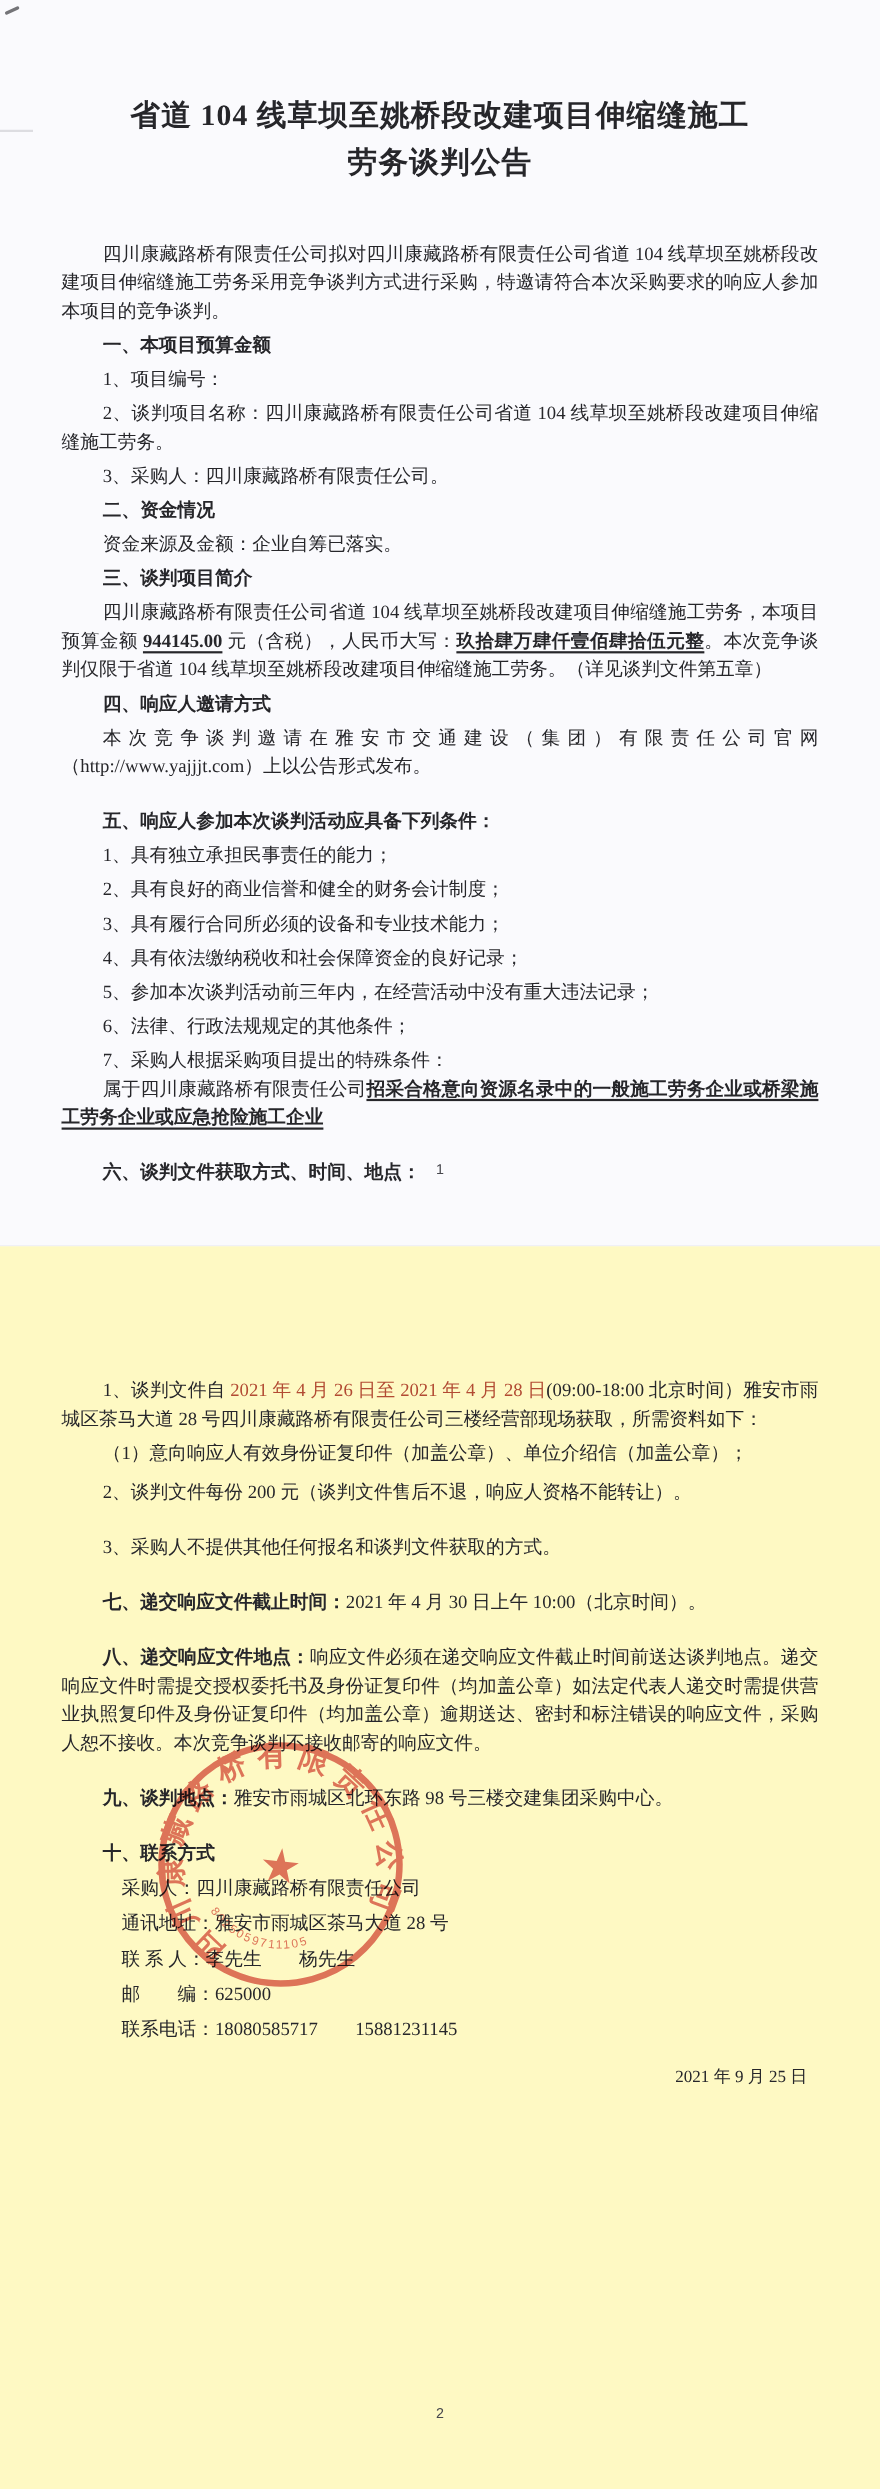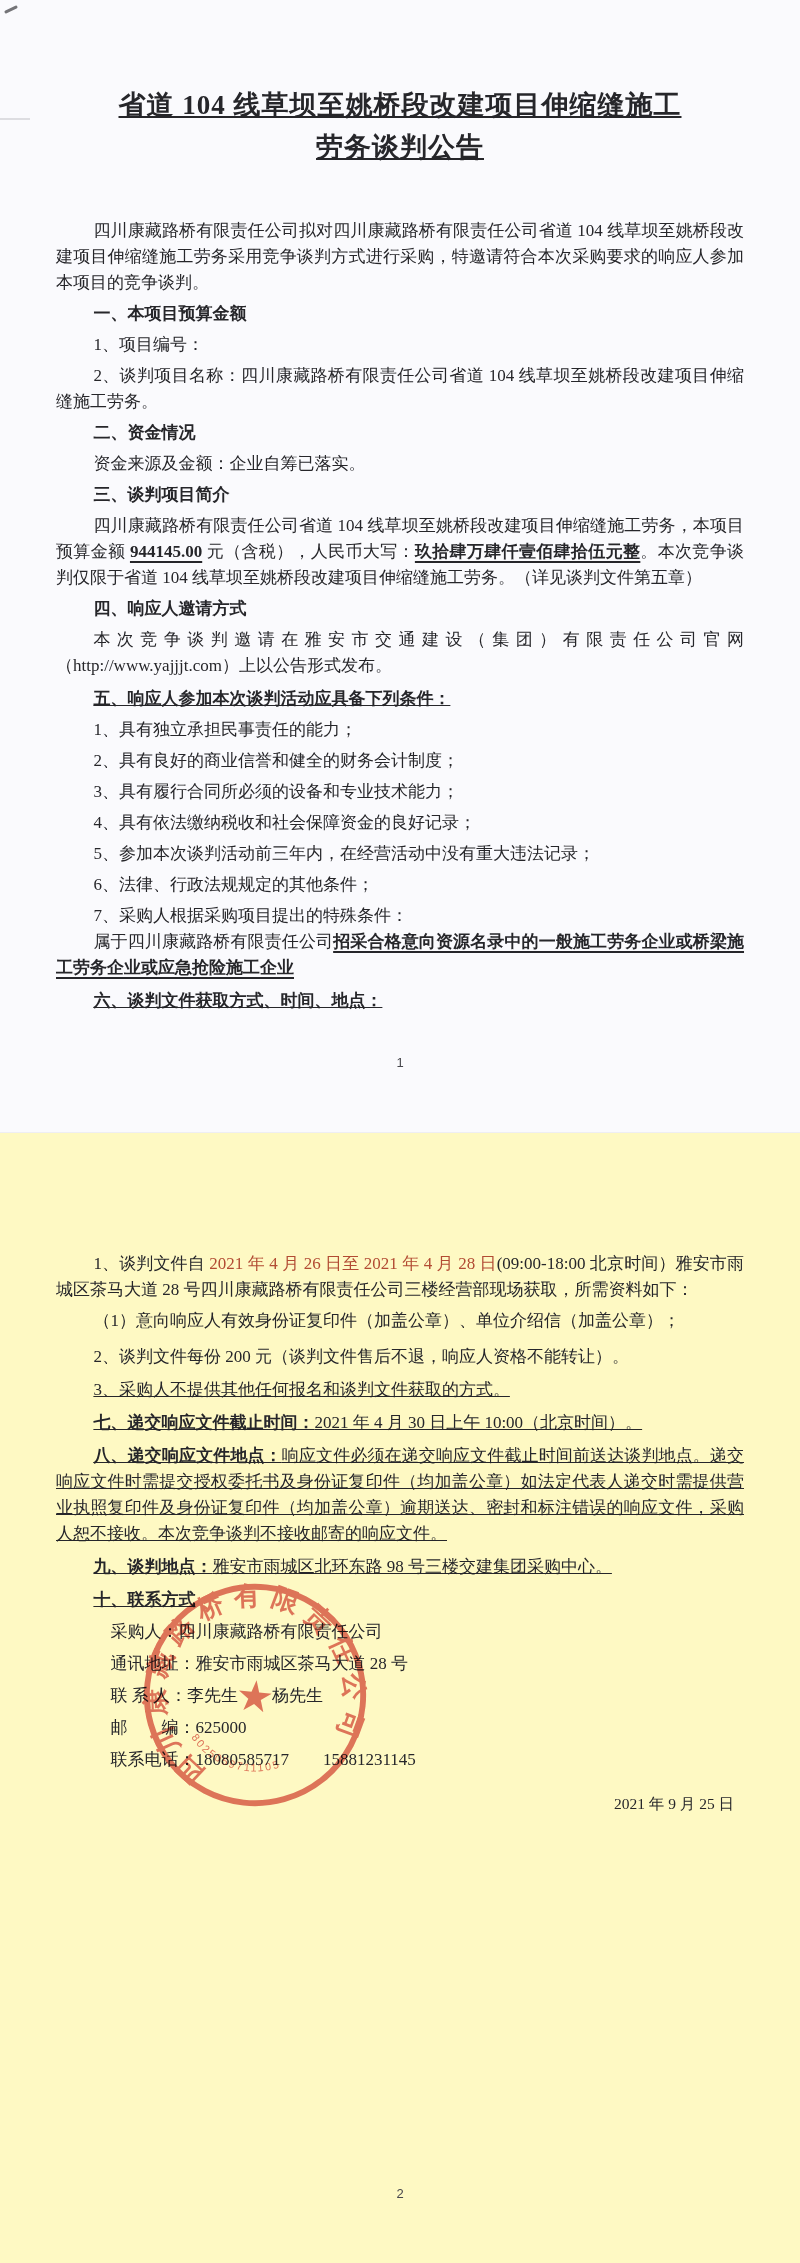--- a/index.html
+++ b/index.html
@@ -27,28 +27,28 @@
   }
   .edge-line{
     position:absolute;left:0;top:118px;width:30px;height:2px;background:#c9c9cf;opacity:.6;
   }
   h1.title{
     margin:84px 0 0 0;
     font-size:27px;line-height:42px;
     font-weight:bold;text-align:center;
     letter-spacing:1px;
   }
-  h1.title span{display:block;text-decoration:underline;}
+  h1.title span{display:block;}
   p{margin:0;font-size:17px;line-height:26px;}
   .body{text-align:justify;}
   .indent{text-indent:2.2em;}
   .h{font-weight:bold;text-indent:2.2em;}
   .mt-lg{margin-top:50px;}
   .mt{margin-top:5px;}
-  .mt2{margin-top:7px;text-decoration:underline;}
+  .mt2{margin-top:24px;}
   .mt3{margin-top:10px;}
   .b{font-weight:bold;}
   .u{text-decoration:underline;text-underline-offset:4px;text-decoration-thickness:1.5px;}
   .red{color:#b24b33;}
   .tight{line-height:26px;}
   .pageno{
     position:absolute;left:0;width:100%;text-align:center;
     font-size:13px;color:#46464c;
     font-family:"Liberation Sans","DejaVu Sans",sans-serif;
   }
@@ -84,20 +84,21 @@
     <h1 class="title">
       <span>省道 104 线草坝至姚桥段改建项目伸缩缝施工</span>
       <span>劳务谈判公告</span>
     </h1>
 
     <p class="body indent mt-lg">四川康藏路桥有限责任公司拟对四川康藏路桥有限责任公司省道 104 线草坝至姚桥段改建项目伸缩缝施工劳务采用竞争谈判方式进行采购，特邀请符合本次采购要求的响应人参加本项目的竞争谈判。</p>
 
     <p class="h mt">一、本项目预算金额</p>
     <p class="body indent mt">1、项目编号：</p>
     <p class="body indent mt">2、谈判项目名称：四川康藏路桥有限责任公司省道 104 线草坝至姚桥段改建项目伸缩缝施工劳务。</p>
+    <p class="body indent mt">3、采购人：四川康藏路桥有限责任公司。</p>
 
     <p class="h mt">二、资金情况</p>
     <p class="body indent mt">资金来源及金额：企业自筹已落实。</p>
 
     <p class="h mt">三、谈判项目简介</p>
     <p class="body indent mt">
       <span>四川康藏路桥有限责任公司省道 104 线草坝至姚桥段改建项目伸缩缝施工劳务，本项目预算金额 </span><span class="b u">944145.00</span><span> 元（含税），人民币大写：</span><span class="b u">玖拾肆万肆仟壹佰肆拾伍元整</span><span>。本次竞争谈判仅限于省道 104 线草坝至姚桥段改建项目伸缩缝施工劳务。（详见谈判文件第五章）</span>
     </p>
 
     <p class="h mt">四、响应人邀请方式</p>

